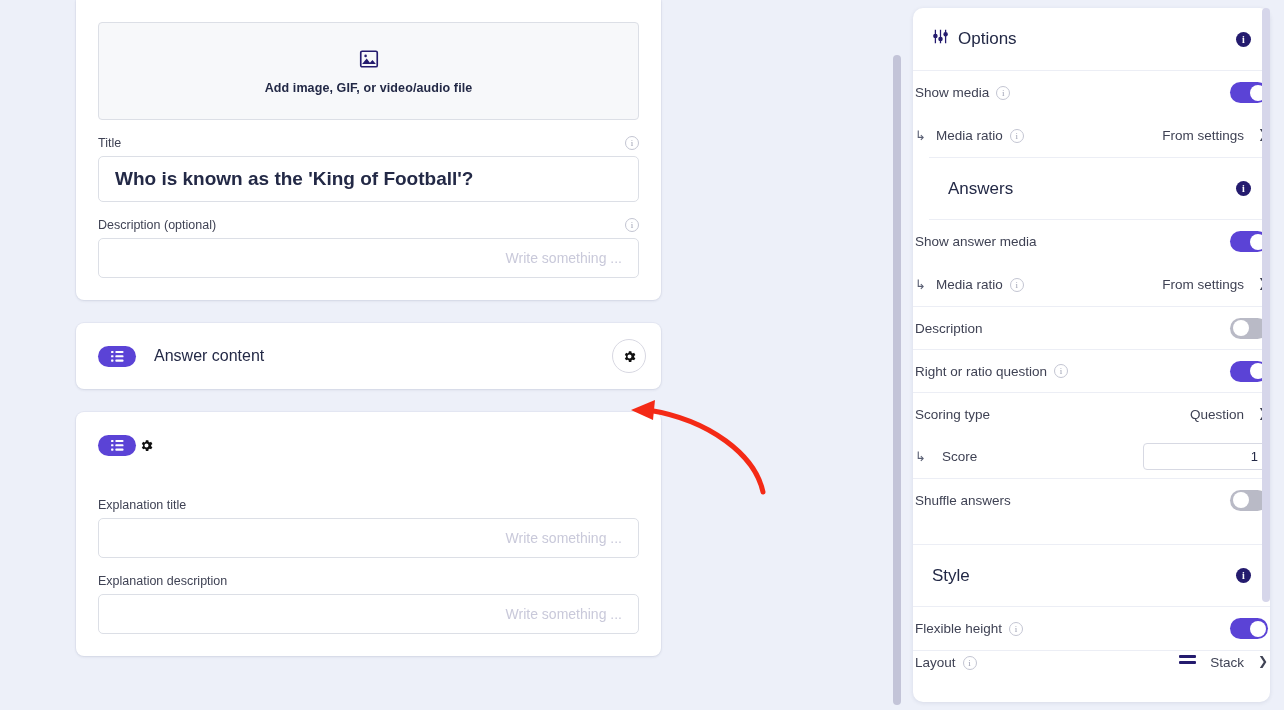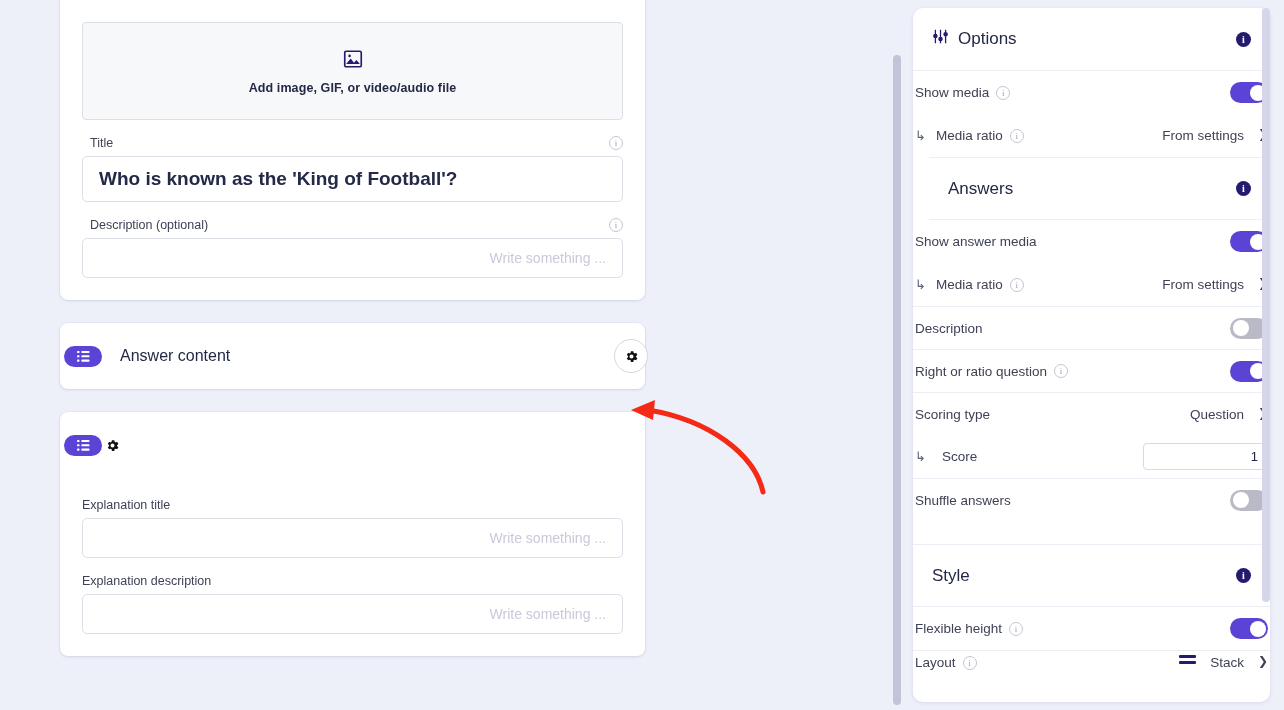--- a/index.html
+++ b/index.html
@@ -6,21 +6,21 @@
   html, body {
     width: 1284px; height: 710px;
     background: #edf0f9;
     font-family: "Liberation Sans", sans-serif;
     overflow: hidden;
   }
   #root { position: relative; width: 1284px; height: 710px; }
 
   
   .editor-col {
-    position: absolute; left: 60px; top: 0; width: 585px; height: 710px;
+    position: absolute; left: 76px; top: 0; width: 585px; height: 710px;
   }
   .card {
     background: #fff; border-radius: 8px;
     box-shadow: 0 1px 3px rgba(30,35,80,.10), 0 0 0 1px rgba(30,35,80,.03);
     margin-bottom: 23px;
   }
   .card.c1 { border-top-left-radius: 0; border-top-right-radius: 0; padding: 22px 22px 22px 22px; }
   .card.c2 { height: 66px; }
   .card.c3 { }
 
@@ -29,37 +29,37 @@
     background: #f7f8fa;
     display: flex; flex-direction: column; align-items: center; justify-content: center;
     gap: 7px; cursor: pointer;
   }
   .media-label {
     font-size: 12.5px; font-weight: bold; color: #232946; letter-spacing: .1px;
   }
 
   .field-head {
     display: flex; align-items: center; justify-content: space-between;
-    margin: 16px 0 6px 8px;
+    margin: 16px 0 6px 0;
   }
   .field-label { font-size: 12.5px; color: #3f4254; }
 
   .text-input {
     width: 100%; height: 46px; border: 1px solid #dcdfe6; border-radius: 5px;
     background: #fff; padding: 0 16px;
     font-family: "Liberation Sans", sans-serif;
     font-size: 19px; font-weight: bold; color: #232946;
     outline: none;
   }
   .text-input.plain { font-size: 14px; font-weight: normal; height: 40px; text-align: right; }
   .text-input.plain::placeholder { color: #c9c9da; font-weight: normal; }
 
   
   .sec-row {
-    display: flex; align-items: center; height: 66px; padding: 0 4px;
+    display: flex; align-items: center; height: 66px; padding: 0 22px;
   }
   .pill {
     width: 38px; height: 21px; border-radius: 11px; background: #5b43d6;
     display: flex; align-items: center; justify-content: center; flex: none;
   }
   .sec-title {
     margin-left: 18px; font-size: 16px; color: #232946; flex: 1;
   }
   .gear-btn {
     width: 20px; height: 20px; display: flex; align-items: center; justify-content: center;

